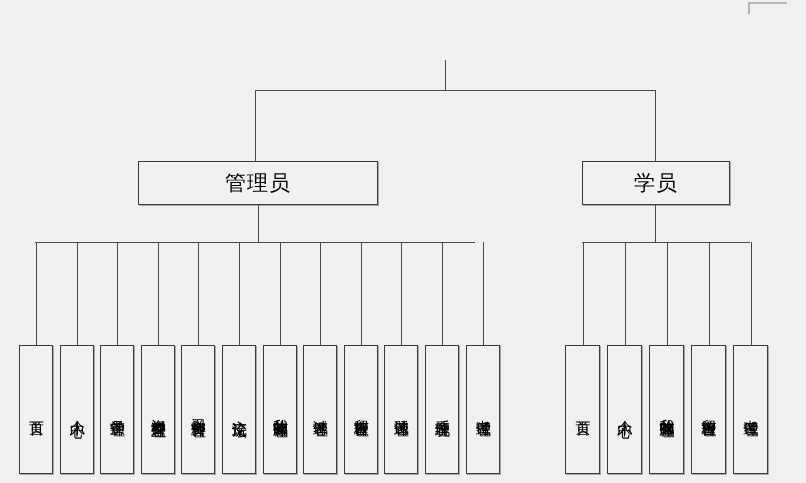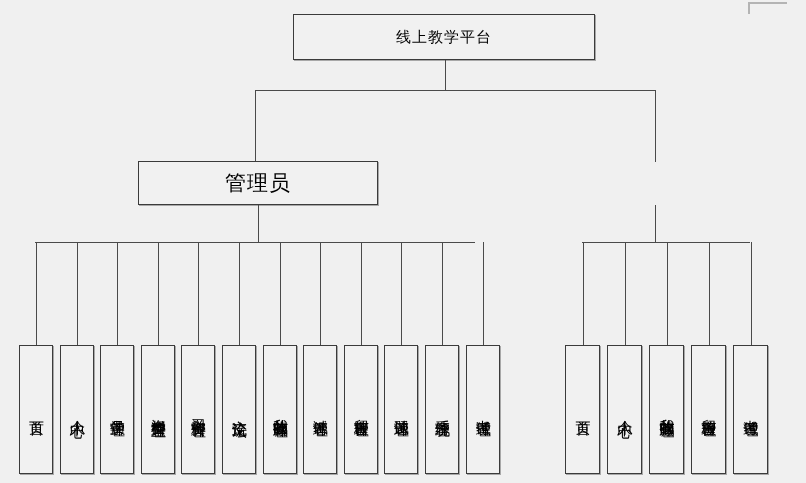--- a/index.html
+++ b/index.html
@@ -71,33 +71,33 @@
     border-left: 2px solid #b4b4b4;
   }
 </style>
 </head>
 <body>
 
 <div id="chart-canvas">
 
   <div class="corner-artifact" style="left:748px; top:2px; width:37px; height:10px;"></div>
 
-  <div class="node node-root" style="left:293px; top:14px; width:302px; height:46px;">
-    <span>线上教学平台</span>
-  </div>
 
   <div class="line-v" style="left:445px; top:60px; height:31px;"></div>
   <div class="line-h" style="left:255px; top:90px; width:401px;"></div>
   <div class="line-v" style="left:255px; top:90px; height:72px;"></div>
   <div class="line-v" style="left:655px; top:90px; height:72px;"></div>
 
   <div class="node node-level2" style="left:138px; top:161px; width:240px; height:44px;">
     <span>管理员</span>
   </div>
 
+  <div class="node node-level2" style="left:582px; top:161px; width:148px; height:44px;">
+    <span>学员</span>
+  </div>
 
   <div class="line-v" style="left:258px; top:205px; height:38px;"></div>
   <div class="line-h" style="left:35px; top:242px; width:440px;"></div>
 
   <div class="line-v" style="left:655px; top:205px; height:38px;"></div>
   <div class="line-h" style="left:582px; top:242px; width:168px;"></div>
 
   <div id="leaf-layer">
       <div class="line-v" style="left: 36px; top: 242px; height: 103px;"></div>
       <div class="node node-leaf" style="left: 19px; top: 345px; width: 34px; height: 129px;">

